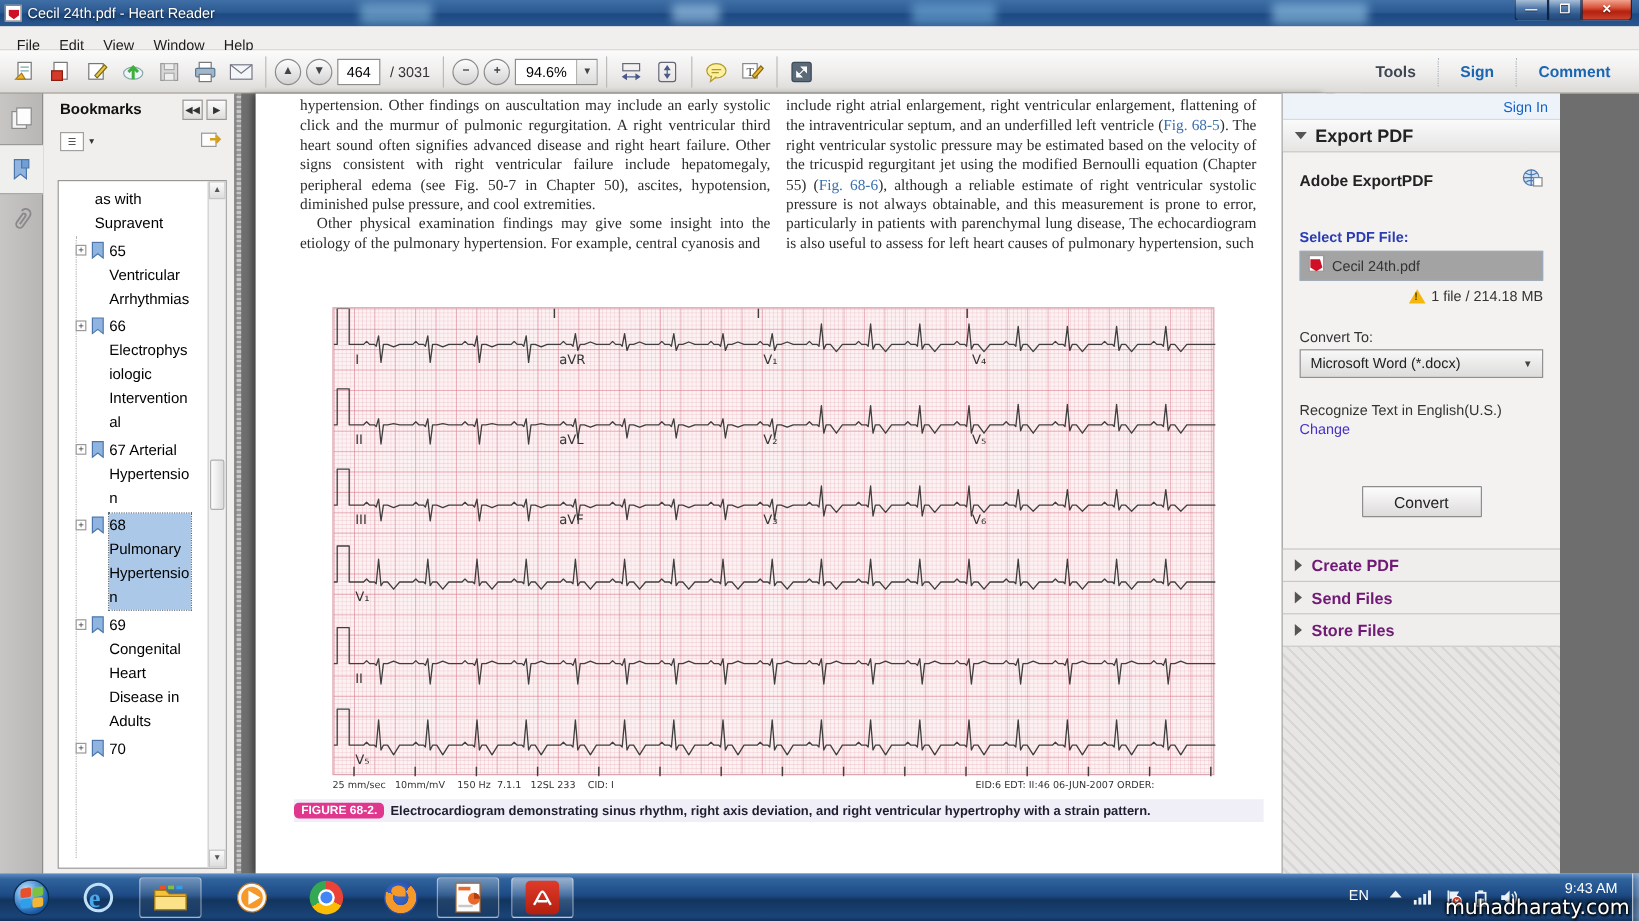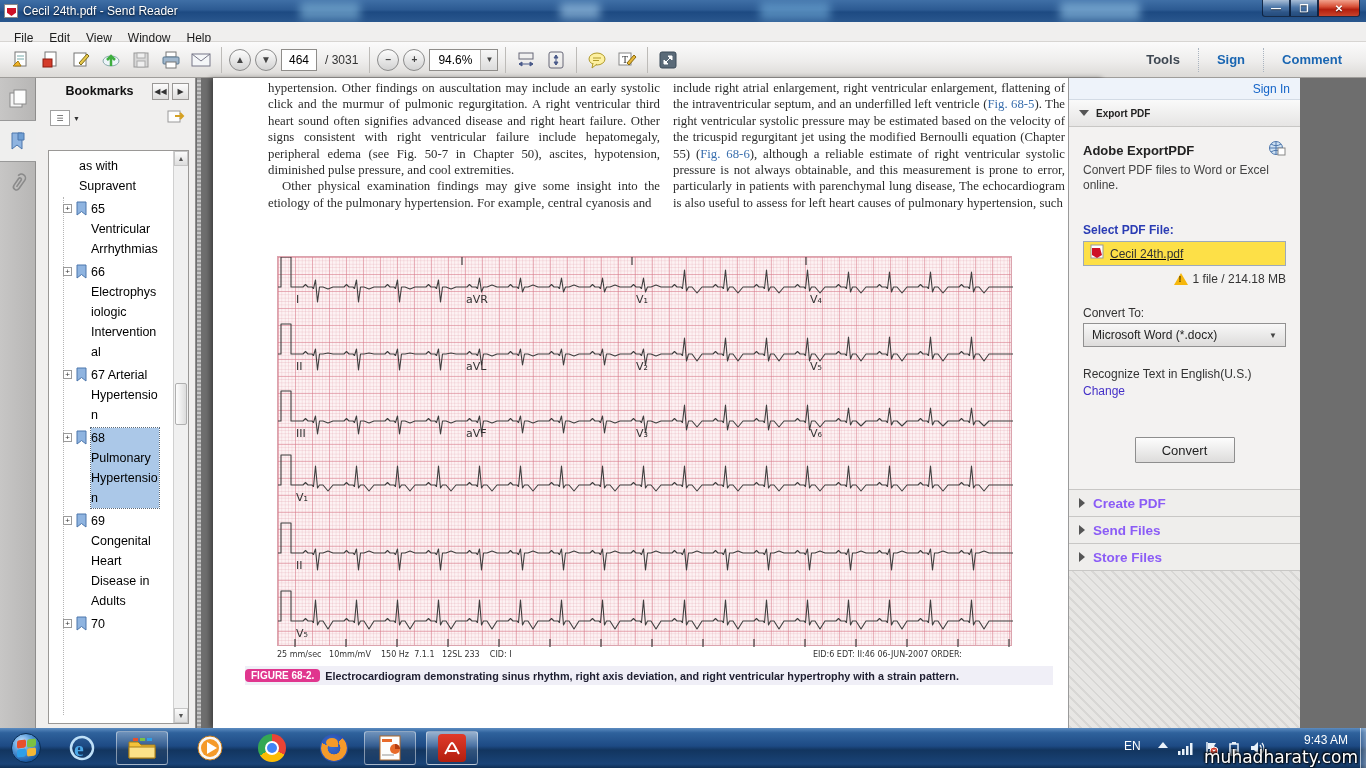--- a/index.html
+++ b/index.html
@@ -58,21 +58,21 @@
   .main { position:absolute; top:78px; left:0; width:1366px; height:650px; background:#6e6e6e; }
 
   
   .rail { position:absolute; left:0; top:0; width:36px; height:100%;
     background:linear-gradient(90deg,#c7c6c5,#b7b6b5); border-right:1px solid #8e8d8c; }
   .rail-ico { width:36px; height:42px; display:flex; align-items:center; justify-content:center; }
   .rail-ico.active { background:#efefee; border-top:1px solid #999; border-bottom:1px solid #999; }
 
   
   .bmpanel { position:absolute; left:36px; top:0; width:160px; height:100%; background:#f0efee; border-right:1px solid #8e8d8c; }
-  .bm-head { height:26px; display:flex; align-items:center; padding:0 6px 0 14px;text-align:center; }
+  .bm-head { height:26px; display:flex; align-items:center; padding:0 6px 0 14px; }
   .bm-title { font-size:12.5px; font-weight:bold; color:#111; flex:1; }
   .sq-btn { width:17px; height:17px; border:1px solid #9a9896; background:linear-gradient(180deg,#fcfcfc,#dedddc);
     display:flex; align-items:center; justify-content:center; font-size:8px; color:#333; margin-left:3px; }
   .bm-opts { height:28px; display:flex; align-items:center; padding:0 10px 0 14px; }
   .opt-ico { width:20px; height:16px; border:1px solid #a0a0a0; background:#fff; font-size:8px; color:#555;
     display:flex; align-items:center; justify-content:center; }
   .opt-dd { font-size:7px; color:#333; margin-left:3px; }
   .bm-list { position:absolute; left:12px; right:6px; top:72px; bottom:4px; background:#fff;
     border:1px solid #9a9896; overflow:hidden; }
   .bm-scroll { position:absolute; right:0; top:0; bottom:0; width:15px; background:#f0f0f0; border-left:1px solid #d0d0d0; }
@@ -90,21 +90,21 @@
   .bm-text { font-size:12.5px; line-height:20px; color:#000; width:68px; overflow-wrap:break-word; word-break:break-word; }
   .bm-text.sel { background:#abc8e8; outline:1px dotted #5a6a7a; }
   .bm-cont { margin-left:26px; }
 
   
   .docarea { position:absolute; left:197px; top:0; width:937px; height:100%; background:#6e6e6e; }
   .splitter { position:absolute; left:0; top:0; width:4px; height:100%;
     background:repeating-linear-gradient(180deg,#9a9a9a 0 2px,#c5c5c5 2px 4px); }
   .page { position:absolute; left:16px; top:0; width:892px; height:650px; background:#ffffff;
     box-shadow:-3px 0 5px rgba(0,0,0,.4); font-family:"Liberation Serif", serif; }
-  .col { position:absolute; top:2px; width:392px; font-size:12.8px; line-height:1.28; color:#2c2c2c; text-align:justify;margin-left:18px; }
+  .col { position:absolute; top:2px; width:392px; font-size:12.8px; line-height:1.28; color:#2c2c2c; text-align:justify; }
   .col-left { left:37px; }
   .col-right { left:442px; }
   .col p.indent { text-indent:14px; }
   .col .link { color:#3a6fae; }
 
   .figure { position:absolute; left:64px; top:178px; width:735px; height:390px;
     background-color:#fdf2f3;
     background-image:
       linear-gradient(to right, rgba(216,122,138,.50) 1px, transparent 1px),
       linear-gradient(to bottom, rgba(216,122,138,.50) 1px, transparent 1px),
@@ -133,47 +133,47 @@
 
   
   .rpanel { position:absolute; left:1068px; top:0; width:232px; height:100%; background:#f3f2f1; border-left:1px solid #9a9a9a; }
   .signin-strip { height:22px; background:#eef3fa; border-bottom:1px solid #d3dbe5; display:flex;
     align-items:center; justify-content:flex-end; padding-right:10px; }
   .signin { font-size:12px; color:#1464c8; }
   .exp-head { height:27px; background:linear-gradient(180deg,#fafafa,#e6e5e4); border-bottom:1px solid #c8c7c5;
     display:flex; align-items:center; padding-left:10px; gap:7px; }
   .tri-d { width:0; height:0; border-left:5px solid transparent; border-right:5px solid transparent; border-top:6px solid #555; }
   .tri-r { width:0; height:0; border-top:5px solid transparent; border-bottom:5px solid transparent; border-left:6px solid #555; }
-  .exp-title { font-size:10px; font-weight:bold; color:#222; }
+  .exp-title { font-size:15px; font-weight:bold; color:#222; }
   .rp-body { position:absolute; left:0; right:0; top:49px; }
   .rp-row { padding:0 14px; }
   .app-title-row { display:flex; align-items:center; justify-content:space-between; margin-top:13px; }
   .app-title { font-size:13px; font-weight:bold; color:#222; }
   .rp-desc { font-size:12px; color:#444; line-height:1.25; margin-top:3px; }
   .sel-label { font-size:12px; font-weight:bold; color:#2a3cb4; margin-top:30px; }
-  .file-box { margin-top:4px; height:25px; background:#fde047; border:1px solid #9daabb; display:flex;
-    align-items:center; padding:0 6px; gap:6px;text-decoration:underline; }
+  .file-box { margin-top:4px; height:25px; background:#a3a3a3; border:1px solid #9daabb; display:flex;
+    align-items:center; padding:0 6px; gap:6px; }
   .file-name { font-size:12px; color:#333; }
   .warn-row { display:flex; justify-content:flex-end; align-items:center; gap:5px; margin-top:6px; font-size:12px; color:#333; }
   .warn-tri { width:0; height:0; border-left:7px solid transparent; border-right:7px solid transparent;
     border-bottom:12px solid #f6b70c; position:relative; }
   .warn-tri::after { content:"!"; position:absolute; left:-2px; top:1px; font-size:9px; font-weight:bold; color:#5a4200; }
   .cvt-label { font-size:12px; color:#333; margin-top:20px; }
   .select { margin-top:3px; height:24px; border:1px solid #919191; background:linear-gradient(180deg,#f8f8f8,#dddcdb);
     display:flex; align-items:center; padding:0 8px; }
   .select .val { font-size:12px; color:#222; flex:1; }
   .select .dd { font-size:8px; color:#444; }
   .rec-label { font-size:12px; color:#333; margin-top:20px; }
   .change-link { font-size:12px; color:#4430c8; }
   .convert-btn { margin:38px auto 0 auto; width:100px; height:26px; border:1px solid #8e8e8e;
     background:linear-gradient(180deg,#fdfdfd,#dddcdb); font-size:13px; color:#222;
     display:flex; align-items:center; justify-content:center; border-radius:1px; }
   .rp-sections { margin-top:26px; }
   .rp-sec { height:27px; border-top:1px solid #c8c7c5; background:#efeeec; display:flex; align-items:center;
-    padding-left:10px; gap:8px; font-size:13.5px; font-weight:bold; color:#8b5cf6; }
+    padding-left:10px; gap:8px; font-size:13.5px; font-weight:bold; color:#701a75; }
   .rp-hatch { height:194px; border-top:1px solid #c8c7c5;
     background:repeating-linear-gradient(45deg,#e7e6e4 0 5px,#d8d7d5 5px 7px); }
 
   
   .taskbar { position:absolute; left:0; top:728px; width:1366px; height:40px;
     background:linear-gradient(180deg,#5c8cc0 0%,#2f629c 12%,#1d4a84 45%,#12355f 55%,#1a4478 90%,#0f2f55 100%); }
   .tb-ico { position:absolute; top:3px; width:40px; height:34px; display:flex; align-items:center; justify-content:center; }
   .tb-ico.boxed { width:52px; border:1px solid rgba(255,255,255,.45); border-radius:3px;
     background:linear-gradient(180deg,rgba(255,255,255,.30),rgba(255,255,255,.08) 50%,rgba(0,0,0,.12)); }
   .tb-ico.activebox { background:linear-gradient(180deg,rgba(255,255,255,.5),rgba(170,200,235,.25) 50%,rgba(20,40,70,.2)); }
@@ -197,21 +197,21 @@
 
 <div class="screen">
 
   <div class="titlebar">
     <div class="blob" style="left:300px;top:2px;width:60px;height:18px;background:#7fb3d8;"></div>
     <div class="blob" style="left:560px;top:3px;width:40px;height:16px;background:#9fc8e8;"></div>
     <div class="blob" style="left:760px;top:2px;width:70px;height:18px;background:#6da6d4;"></div>
     <div class="blob" style="left:1060px;top:2px;width:80px;height:18px;background:#8fc0e4;"></div>
     <div class="title-left">
       <span class="pdficon"></span>
-      <span class="title-text">Cecil 24th.pdf - Send Reader</span>
+      <span class="title-text">Cecil 24th.pdf - Heart Reader</span>
     </div>
     <div class="win-btns">
       <div class="wbtn min">—</div>
       <div class="wbtn">❐</div>
       <div class="wbtn close">✕</div>
     </div>
   </div>
 
   <div class="menubar">
     <span class="menu-item">File</span>
@@ -516,21 +516,20 @@
         <div class="rp-row app-title-row">
           <span class="app-title">Adobe ExportPDF</span>
           <span>
             <svg width="18" height="16">
                 <circle cx="8" cy="8" r="6.5" fill="#cfe2f3" stroke="#4d77ac"></circle>
                 <path d="M1.5 8 h13 M8 1.5 v13 M3 4 a9 9 0 0 0 10 0 M3 12 a9 9 0 0 1 10 0" stroke="#4d77ac" fill="none"></path>
                 <rect x="10" y="8" width="7" height="7" fill="#fff" stroke="#888"></rect>
               </svg>
           </span>
         </div>
-        <div class="rp-row rp-desc">Convert PDF files to Word or Excel online.</div>
         <div class="rp-row sel-label">Select PDF File:</div>
         <div class="rp-row">
           <div class="file-box">
             <span>
               <svg width="14" height="15">
                   <rect x="1" y="1" width="12" height="13" fill="#fff" stroke="#999"></rect>
                   <path d="M2 4 h8 l2 7 -5 3 -5 -3 z" fill="#ce1126"></path>
                 </svg>
             </span>
             <span class="file-name">Cecil 24th.pdf</span>

